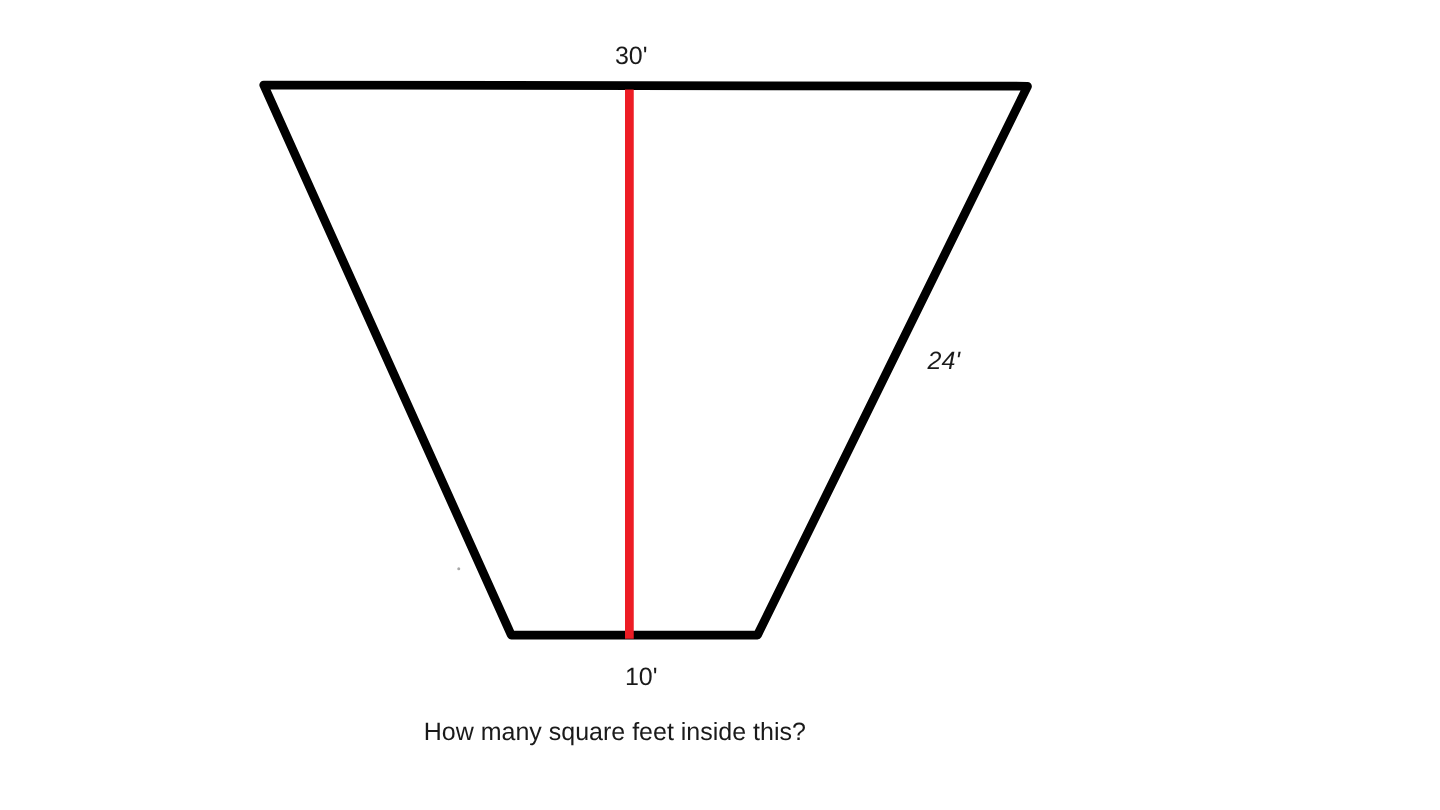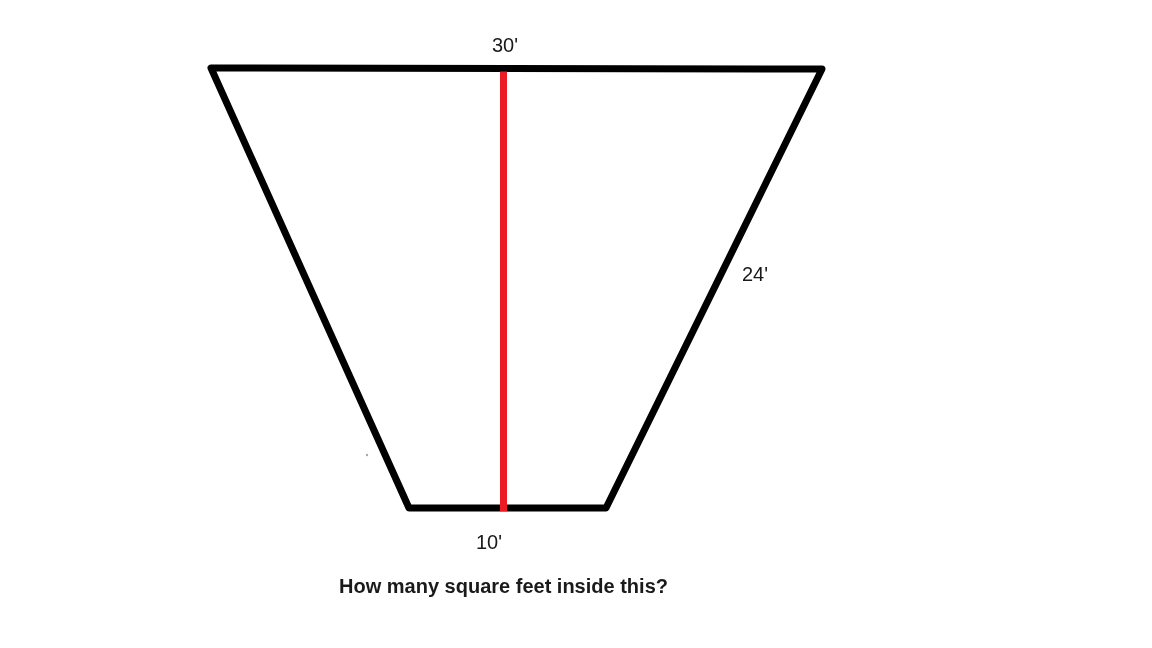--- a/index.html
+++ b/index.html
@@ -28,36 +28,36 @@
     line-height: 1.1;
   }
   .label-top {
     left: 480px;
     top: 34px;
     width: 50px;
     text-align: center;
   }
   .label-right {
     left: 742px;
-    top: 263px;
+    top: 278px;
+    font-style: italic;
   }
   .label-bottom {
     left: 476px;
     top: 531px;
     width: 50px;
-    text-align: left;
+    text-align: right;
   }
   .question {
     position: absolute;
     left: 339px;
     top: 575px;
     font-size: 20px;
     color: #1a1a1a;
     white-space: nowrap;
-    font-weight: bold;
   }
 </style>
 </head>
 <body>
 
 <div class="canvas">
 
   <svg class="figure-svg" width="1152" height="648" viewBox="0 0 1152 648">
     <polygon fill="none" stroke-linejoin="round" points="211,68 822,69 606,508 409,508" stroke="#000000" stroke-width="7"></polygon>
     <line x1="503.5" y1="71.5" x2="503.5" y2="511" stroke="#ED1C24" stroke-width="7"></line>

